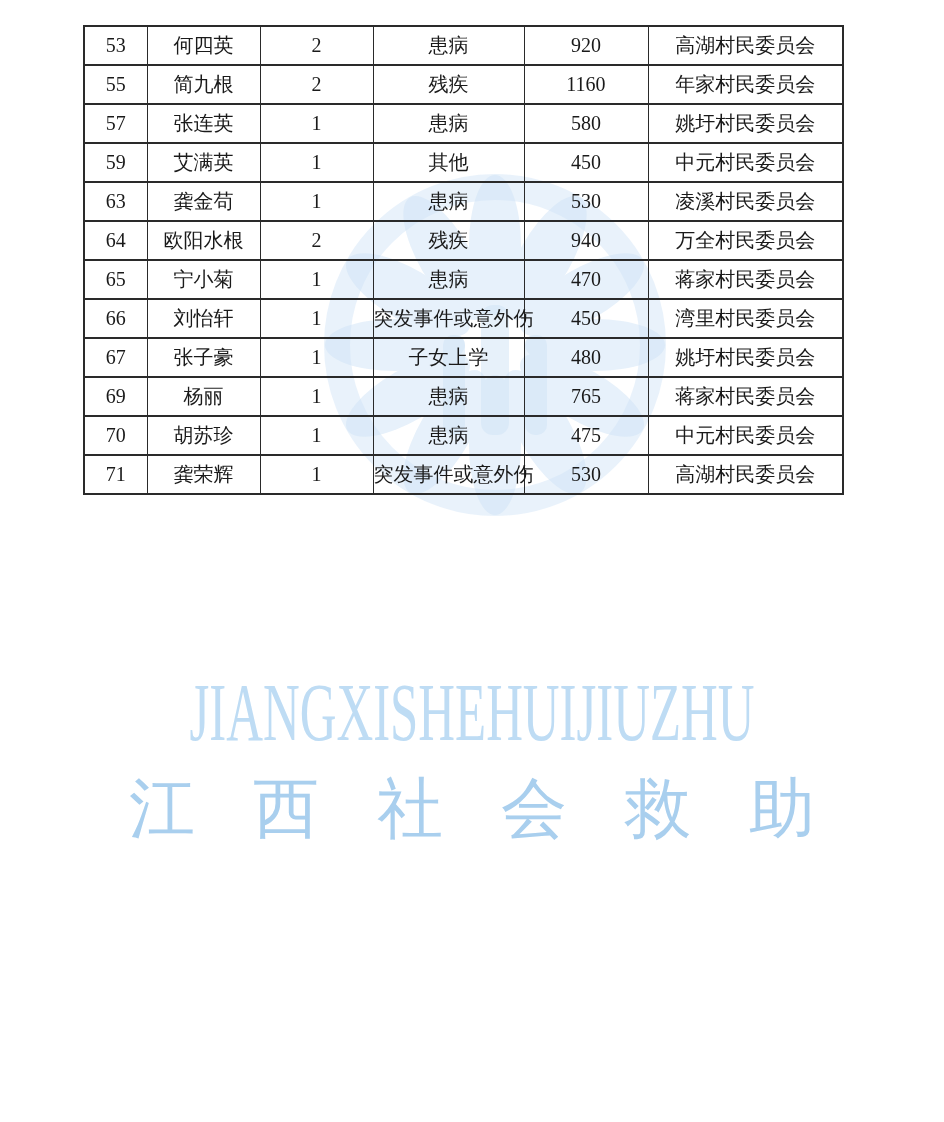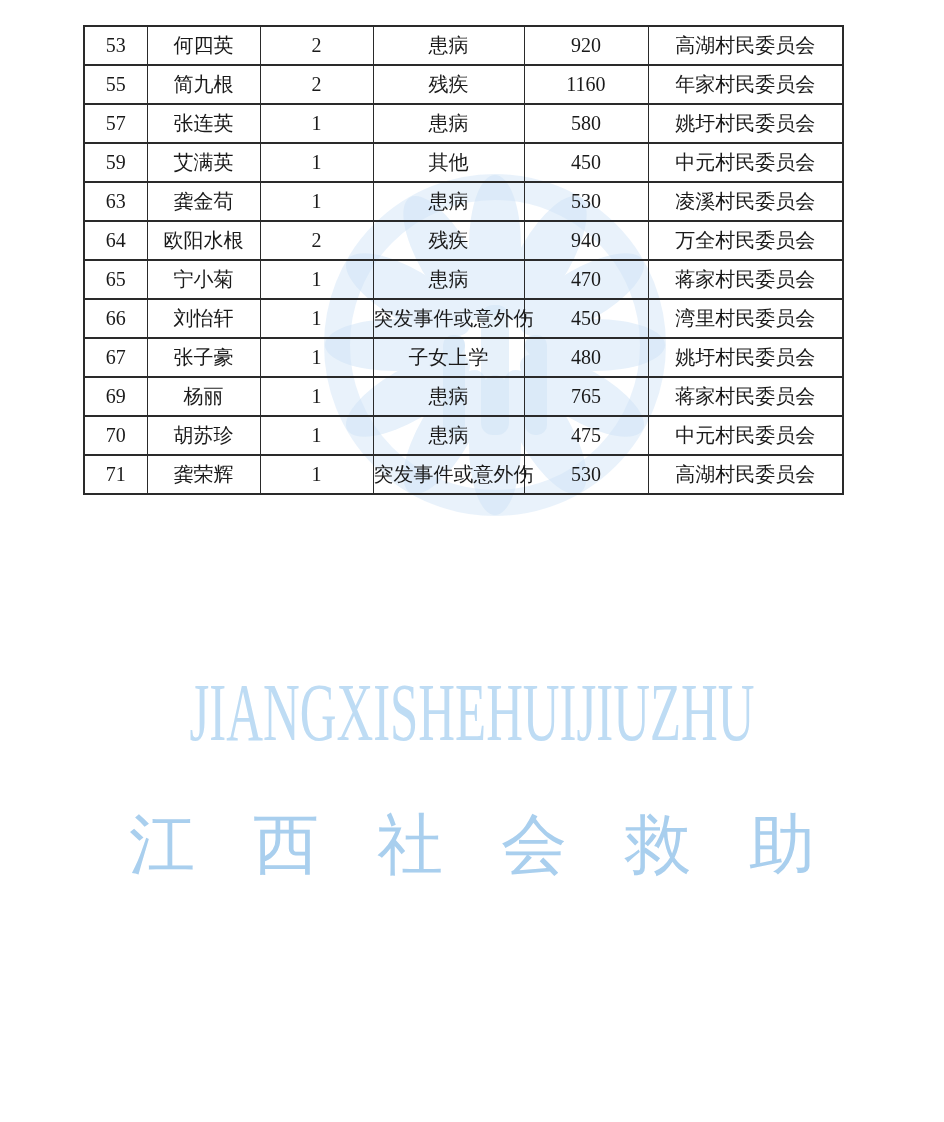--- a/index.html
+++ b/index.html
@@ -37,21 +37,20 @@
   .wm-cjk{
     position:absolute;
     left:50%;
     top:776px;
     transform:translateX(-50%) translateX(29px);
     font-family:"Liberation Serif","DejaVu Serif",serif;
     font-size:66px;
     letter-spacing:58px;
     white-space:nowrap;
     line-height:1;
-    margin-top:36px;
   }
 
   
   table.relief{
     position:absolute;
     left:83px;top:25px;
     z-index:1;
     border-collapse:collapse;
     table-layout:fixed;
     width:759px;

